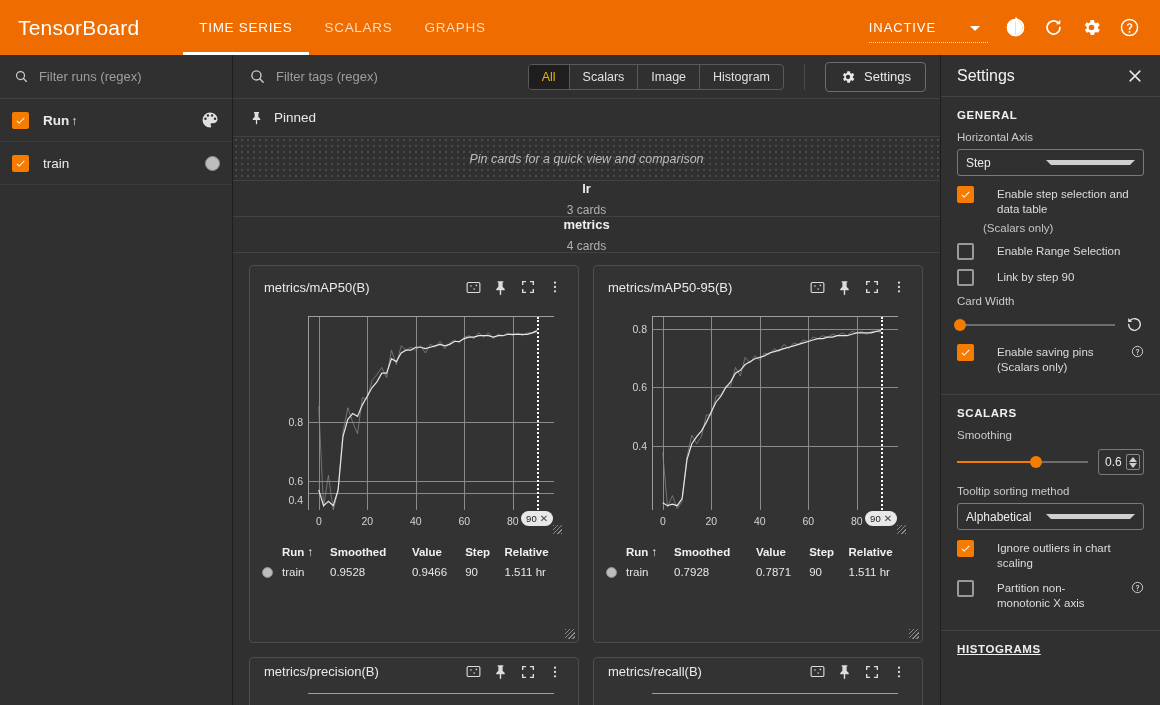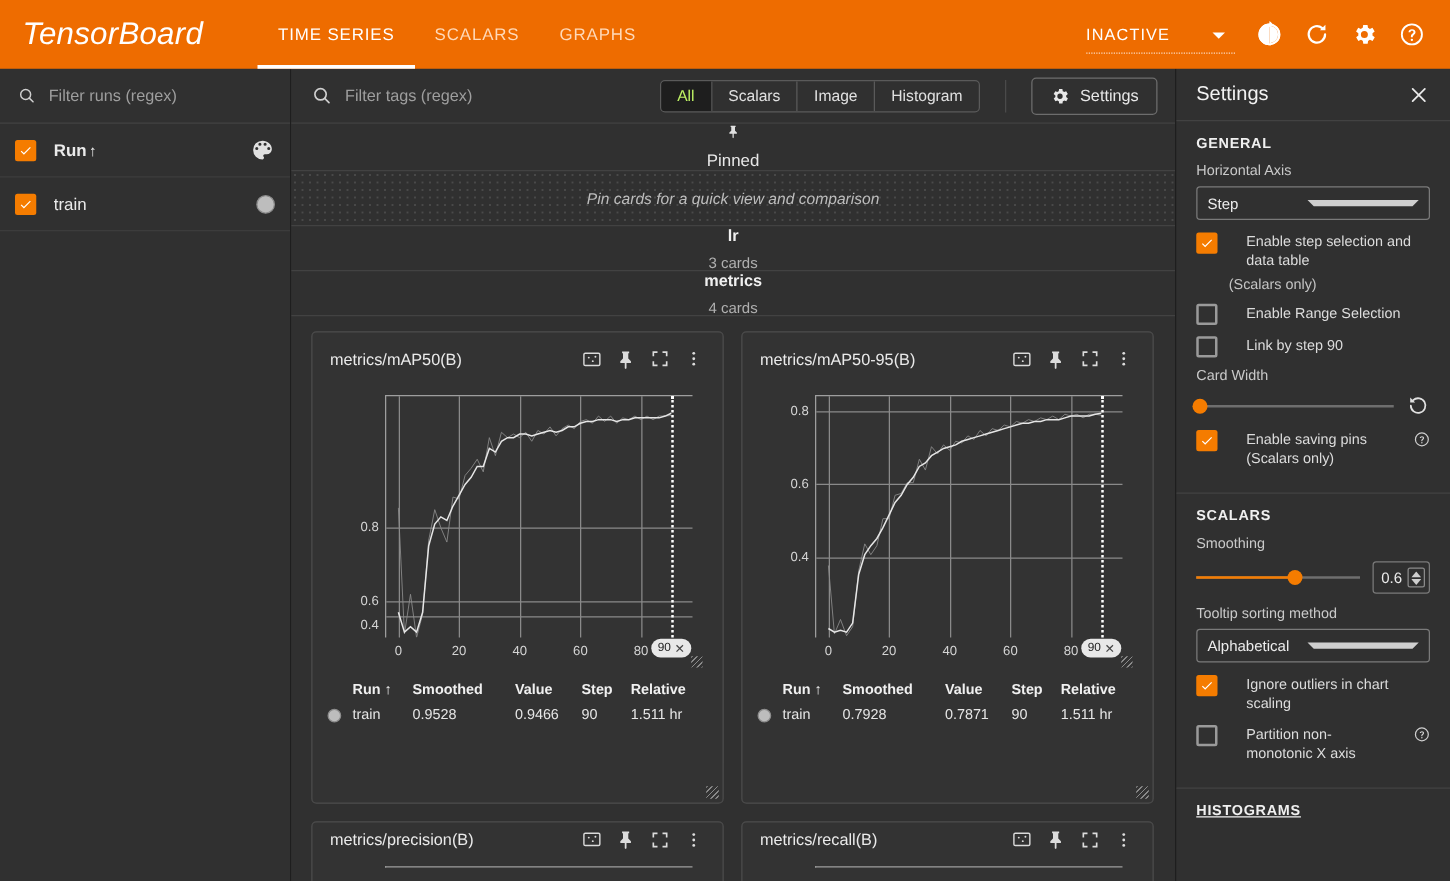--- a/index.html
+++ b/index.html
@@ -11,21 +11,21 @@
     overflow: hidden;
   }
   .app { position: relative; width: 1160px; height: 705px; display: flex; flex-direction: column; }
 
   
   .header {
     height: 55px; background: #EE6C00; flex: 0 0 55px;
     display: flex; align-items: center; padding: 0 14px 0 18px;
     position: relative; z-index: 5;
   }
-  .brand { font-size: 25px; color: #fff; letter-spacing: .2px; margin-right: 44px; font-style: italic; }
+  .brand { font-size: 21px; color: #fff; letter-spacing: .2px; margin-right: 44px; }
   .tabs { display: flex; align-items: center; height: 44px; }
   .tab {
     height: 55px; display: flex; align-items: center; padding: 0 16px;
     font-size: 13.5px; letter-spacing: .7px; color: #ffd9b8; cursor: pointer;
     position: relative; text-transform: uppercase;
   }
   .tab.active { color: #fff; }
   .tab.active::after {
     content: ""; position: absolute; left: 0; right: 0; bottom: 0; height: 3px; background: #fff;
   }
@@ -94,32 +94,32 @@
     background: transparent; border: 0; outline: none; color: #cfcfcf; font-size: 13px;
     font-family: "Liberation Sans", sans-serif; flex: 1; min-width: 0;
   }
   .tags-bar input::placeholder { color: #9e9e9e; }
   .toggle-group { display: flex; border: 1px solid #5a5a5a; border-radius: 4px; overflow: hidden; height: 26px; }
   .toggle-btn {
     padding: 0 13px; display: flex; align-items: center; font-size: 12.5px; color: #e0e0e0;
     border-right: 1px solid #5a5a5a; cursor: pointer; background: transparent; white-space: nowrap;
   }
   .toggle-btn:last-child { border-right: 0; }
-  .toggle-btn.sel { background: #1e1e1e; color: #bef264; }
+  .toggle-btn.sel { background: #1e1e1e; color: #eab308; }
   .vdiv { width: 1px; height: 26px; background: #4a4a4a; margin: 0 10px; }
   .settings-btn {
     display: flex; align-items: center; gap: 8px; height: 30px; padding: 0 14px;
     border: 1px solid #6d6d6d; border-radius: 4px; font-size: 13px; color: #e8e8e8; cursor: pointer;
   }
 
   .scroll-area { flex: 1; overflow: hidden; position: relative; }
 
   .pinned-head {
     height: 38px; display: flex; align-items: center; gap: 10px; padding: 0 16px;
-    border-bottom: 1px solid #424242; background: #303030; flex-direction: column;
+    border-bottom: 1px solid #424242; background: #303030;
   }
   .pinned-title { font-size: 13.5px; color: #e8e8e8; }
   .pinned-empty {
     height: 44px; display: flex; align-items: center; justify-content: center;
     font-size: 12.5px; font-style: italic; color: #bdbdbd;
     background-image: radial-gradient(#4a4a4a 1px, transparent 1px);
     background-size: 6px 6px; border-bottom: 1px solid #424242;
   }
   .group-head {
     height: 36px; display: flex; align-items: center; padding: 0 16px;

